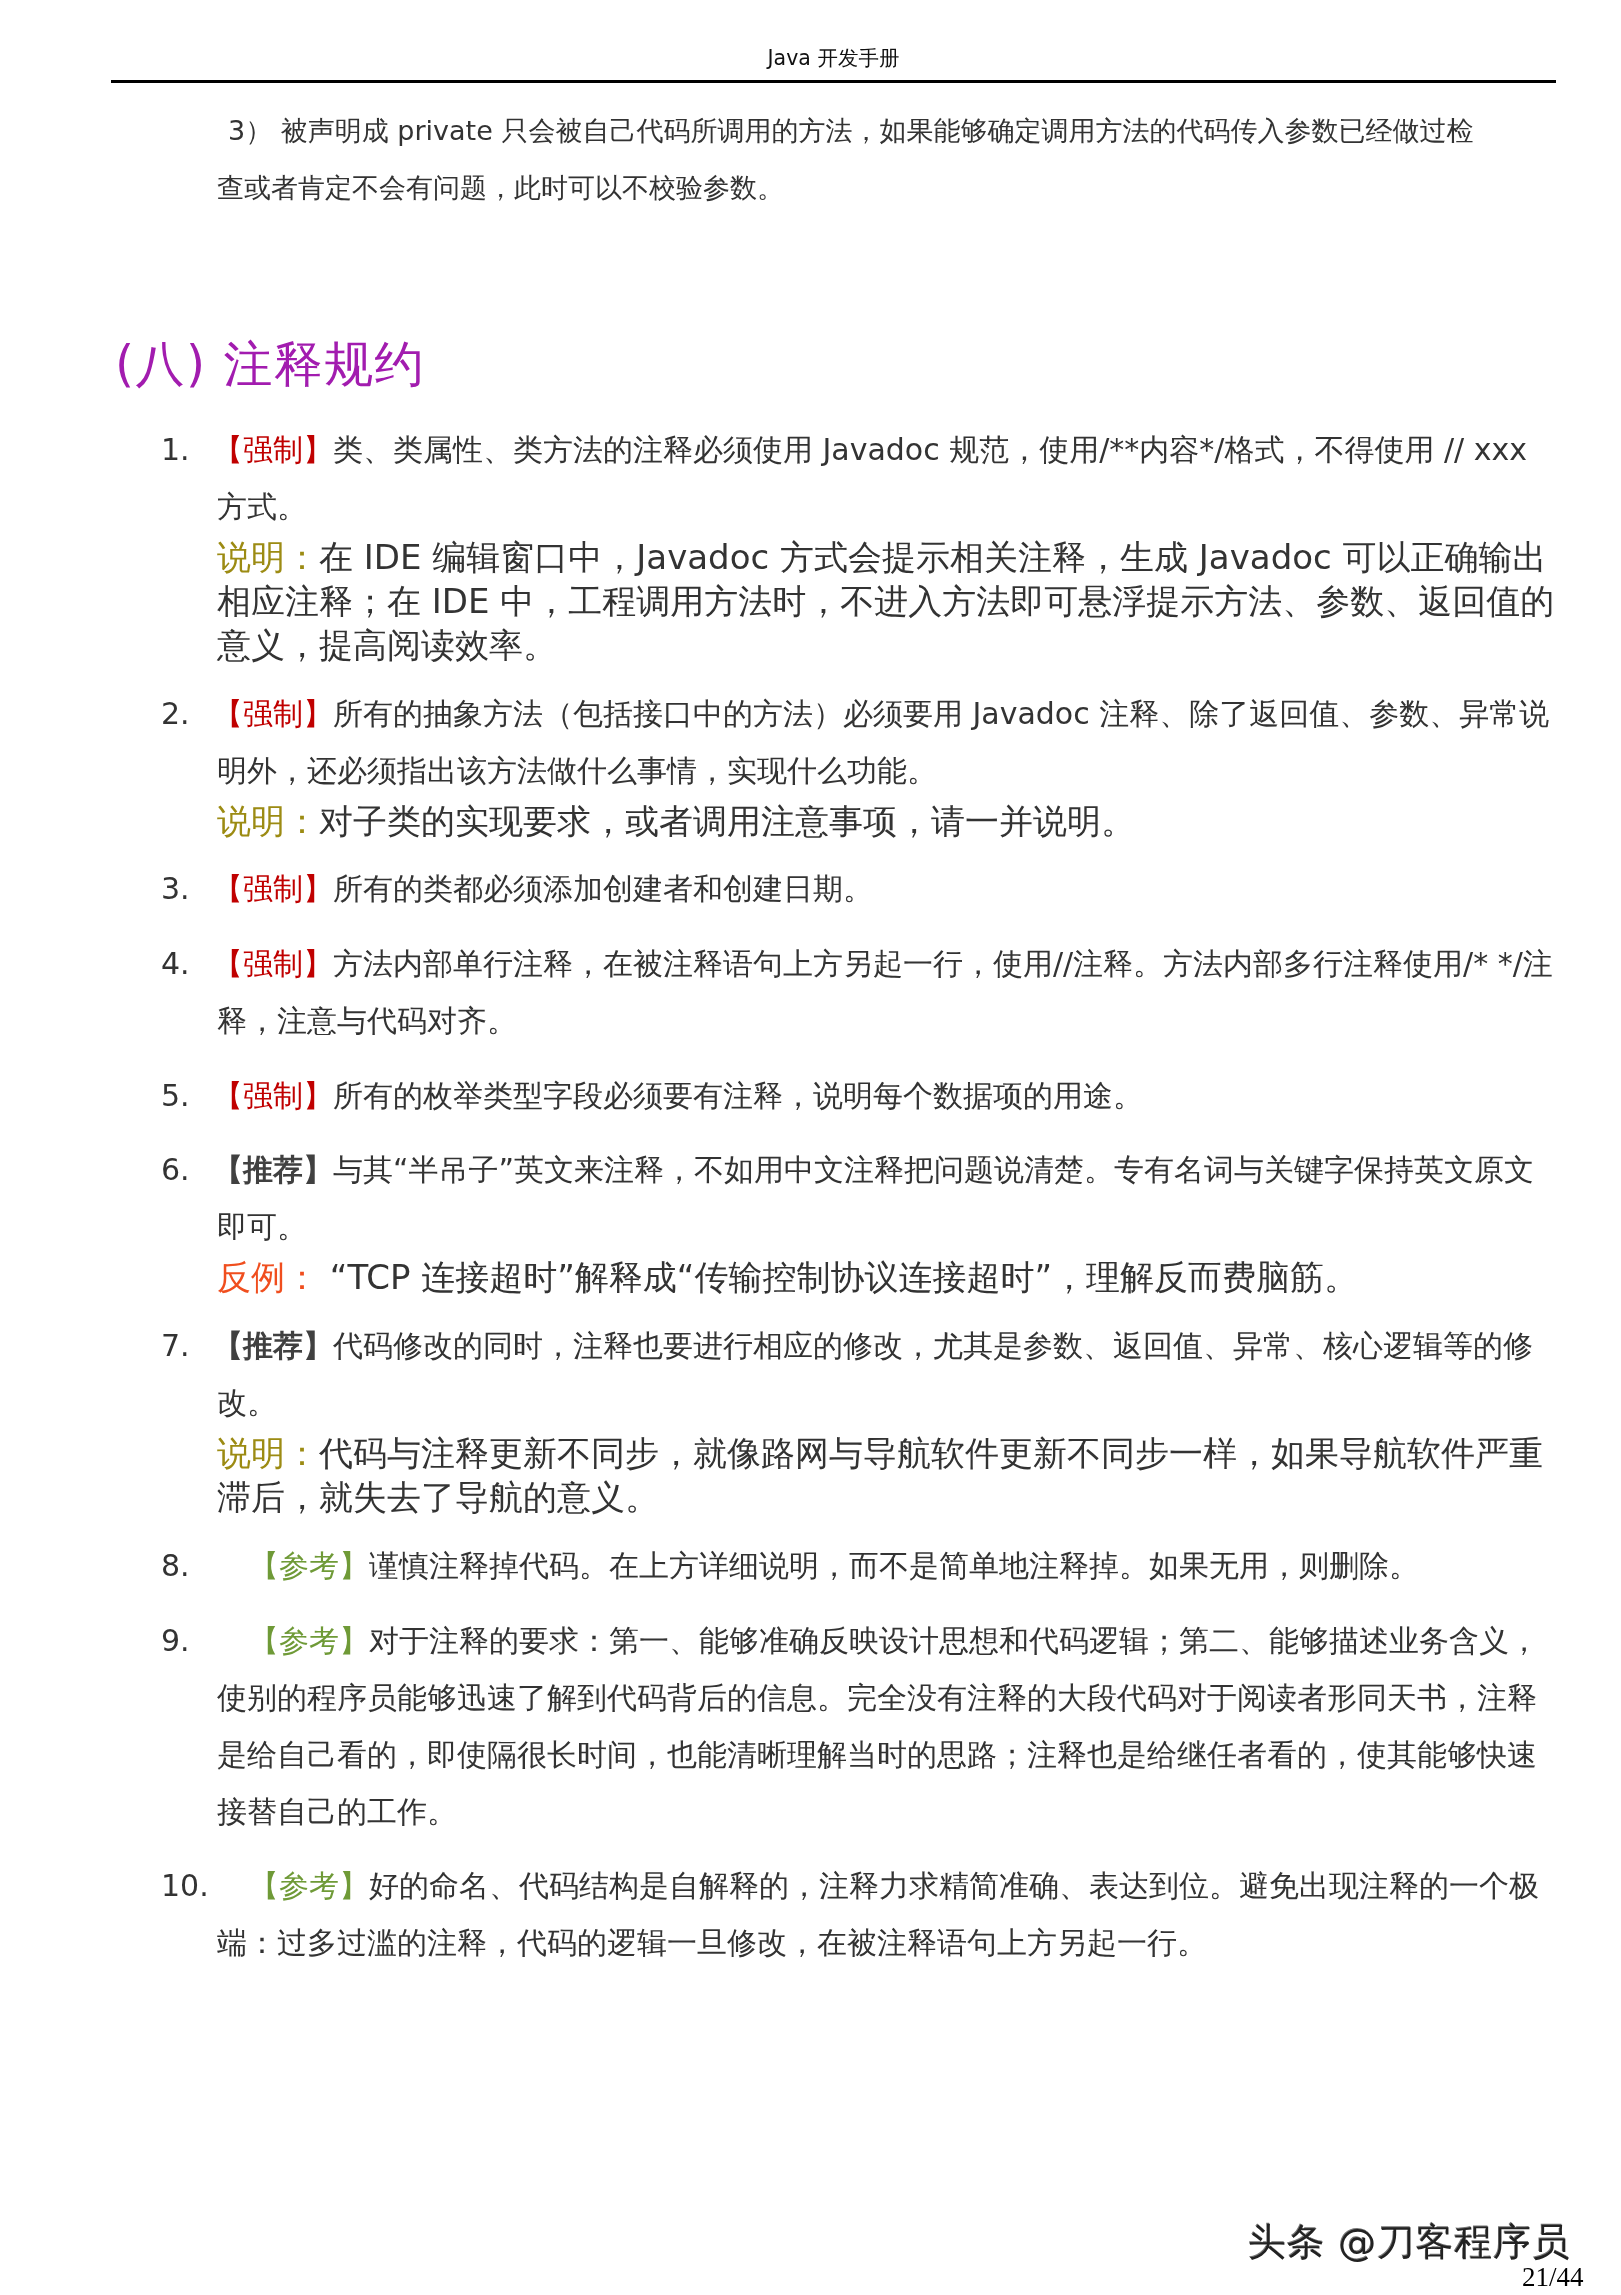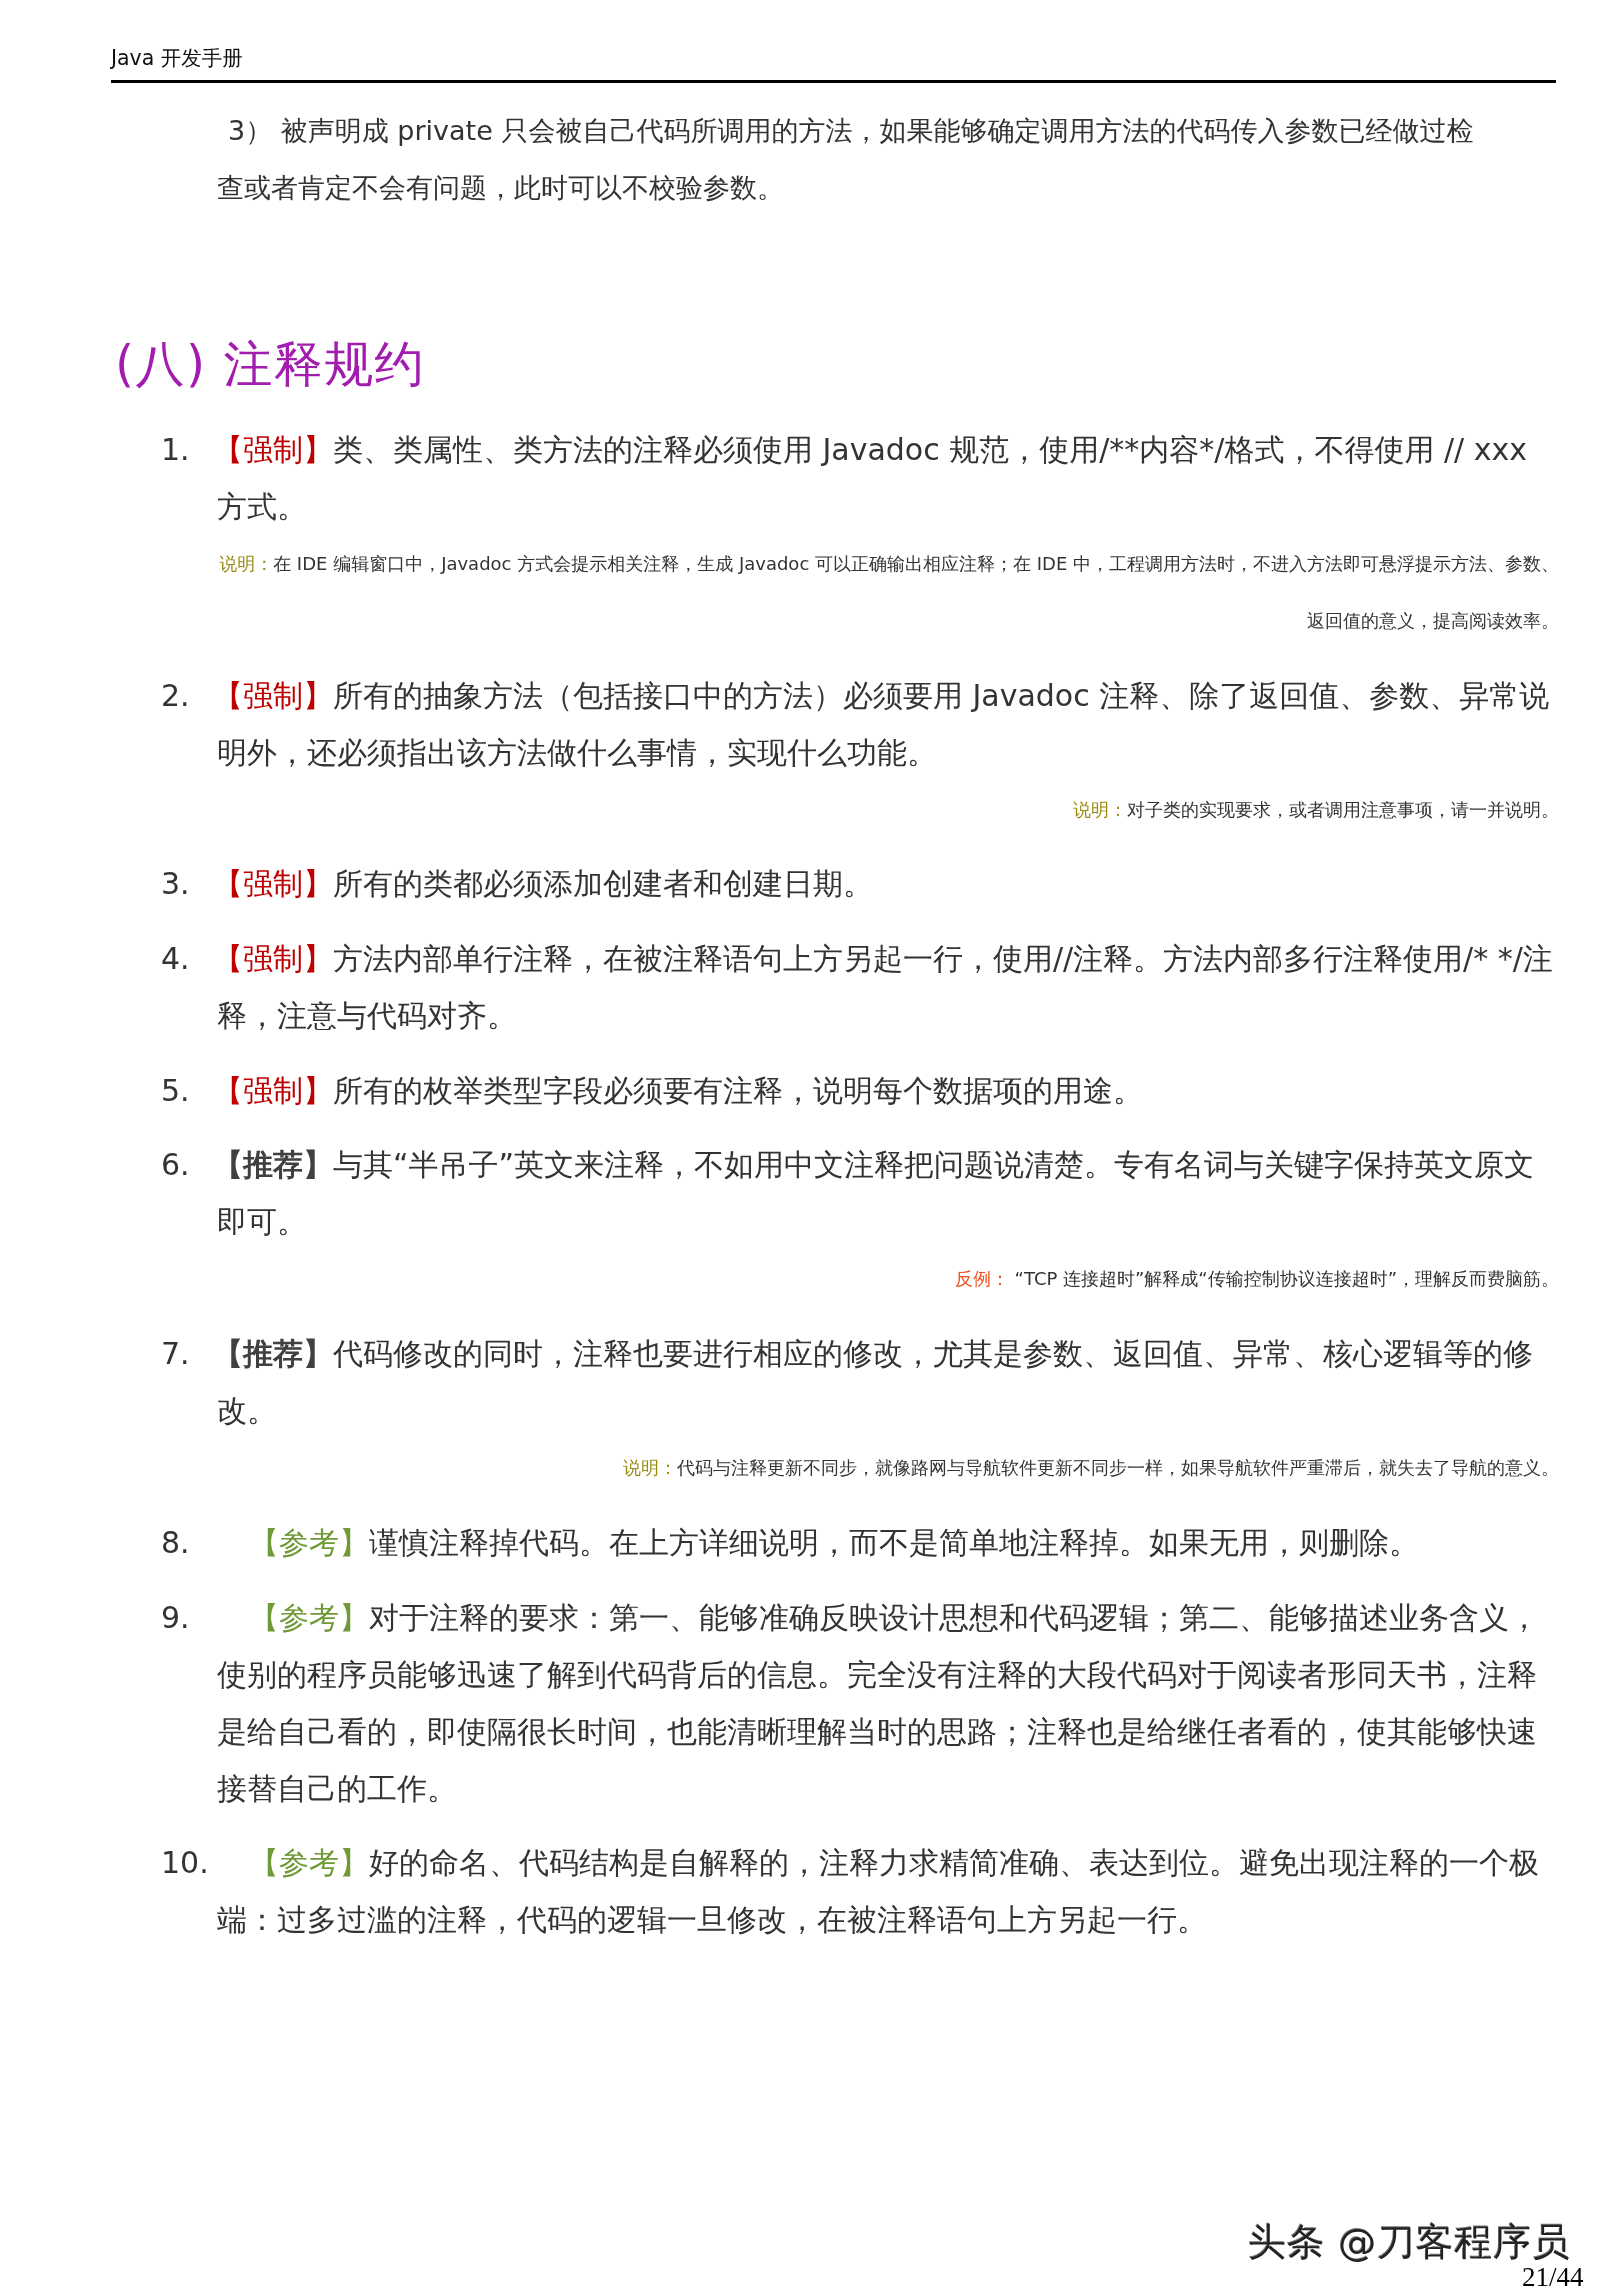--- a/index.html
+++ b/index.html
@@ -13,20 +13,21 @@
       position: relative;
       overflow: hidden;
       font-family: "DejaVu Sans", "Liberation Sans", sans-serif;
       color: #333333;
     }
     .page-header {
       position: absolute;
       left: 111px;
       top: 46px;
       width: 1445px;
+      text-align: center;
       font-size: 20.5px;
       color: #111111;
       line-height: 24.5px;
     }
     .header-rule {
       position: absolute;
       left: 111px;
       top: 80px;
       width: 1445px;
       height: 2.7px;
@@ -82,24 +83,23 @@
       color: #333333;
     }
     .tag {
       margin-left: -4.1px;
       text-align: center;
     }
     .tag-mandatory { color: #c00000; }
     .tag-recommend { color: #404040; font-weight: bold; }
     .tag-reference { color: #6f9a37; margin-left: 32px; }
     .note {
-      font-size: 18px;
-      line-height: 57px;
+      font-size: 34px;
+      line-height: 44px;
       color: #333333;
-      text-align: right;
     }
     .note-label-explain { color: #9c8b13; }
     .note-label-counter { color: #f04e1e; }
     .watermark {
       position: absolute;
       left: 1248px;
       top: 2209px;
       font-size: 38px;
       color: #222222;
       text-shadow: 1.4px 1.4px 0 #ffffff, -0.7px -0.7px 0 #777777;

